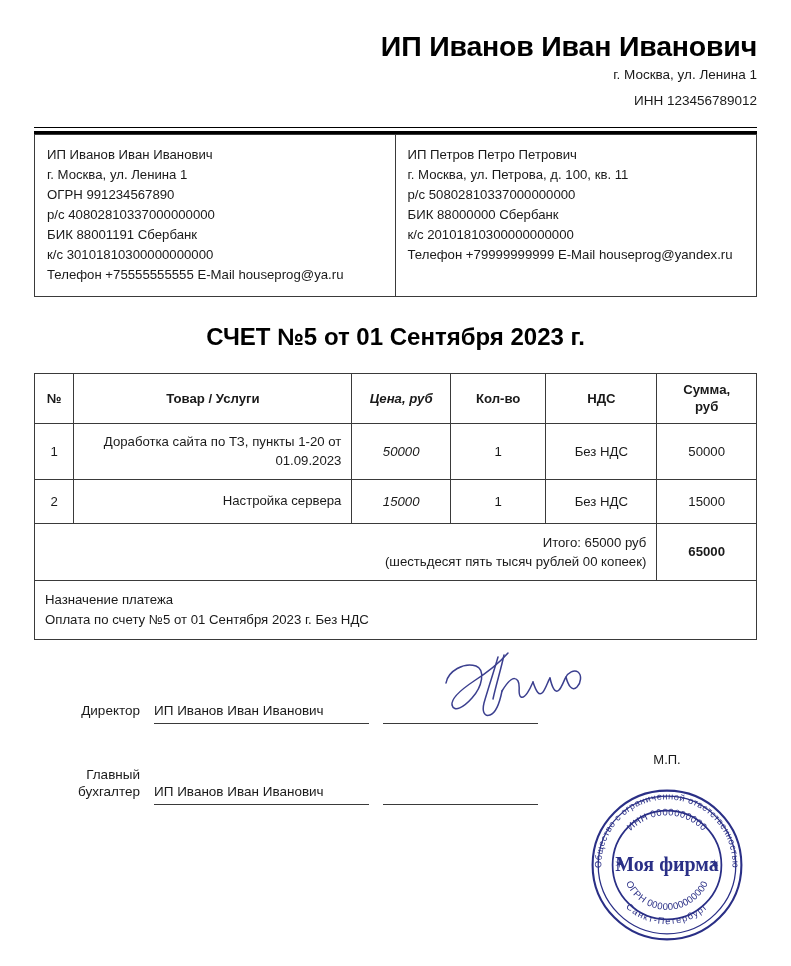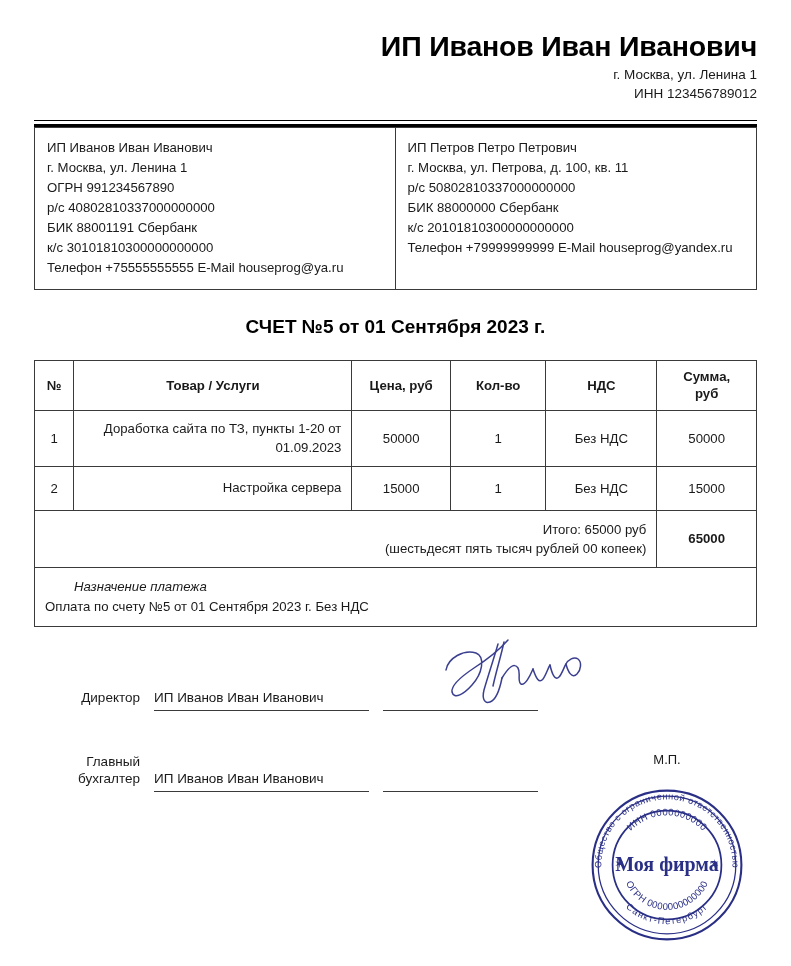--- a/index.html
+++ b/index.html
@@ -35,21 +35,21 @@
     line-height: 1.15;
     color: #000;
   }
   .company-address,
   .company-inn {
     font-size: 13.5px;
     line-height: 1.45;
     color: #1a1a1a;
     margin-top: 2px;
   }
-  .company-inn { margin-top: 0; }
+  .company-inn { margin-top: 7px; }
 
   
   .double-rule {
     margin-top: 16px;
   }
   .double-rule .thin {
     height: 1px;
     background: #000;
   }
   .double-rule .gap {
@@ -86,21 +86,21 @@
   }
   .party.left {
     border-right: 1px solid #3a3a3a;
   }
   .party-line { white-space: nowrap; }
   .party-line.wrap { white-space: normal; }
 
   
   .invoice-title {
     text-align: center;
-    font-size: 19px;
+    font-size: 24px;
     font-weight: bold;
     color: #000;
     margin-top: 26px;
     margin-bottom: 22px;
   }
 
   
   table.items {
     width: 100%;
     border-collapse: collapse;
@@ -121,43 +121,41 @@
     line-height: 1.25;
   }
   table.items td {
     padding: 9px 10px;
     height: 44px;
     box-sizing: border-box;
     vertical-align: middle;
   }
   .col-num   { width: 38px;  text-align: center; }
   .col-name  { width: 268px; text-align: right; line-height: 1.38; }
-  .col-price { width: 95px;  text-align: center; }
+  .col-price { width: 95px;  text-align: center; font-style: italic; }
   .col-qty   { width: 92px;  text-align: center; }
   .col-vat   { width: 107px; text-align: center; }
   .col-sum   { width: 96px;  text-align: center; }
 
   td.totals-text {
     text-align: right;
     line-height: 1.45;
     padding: 8px 12px;
   }
   td.totals-value {
     text-align: center;
     font-weight: bold;
     font-size: 14.5px;
   }
   td.purpose {
     padding: 9px 12px 12px 12px;
     line-height: 1.5;
     height: 52px;
   }
   .purpose-label {
-    font-style: italic;
-    margin-left: 29px;
   }
 
   
   .signatures {
     position: relative;
     margin-top: 62px;
   }
   .sig-row {
     display: flex;
     align-items: flex-end;

